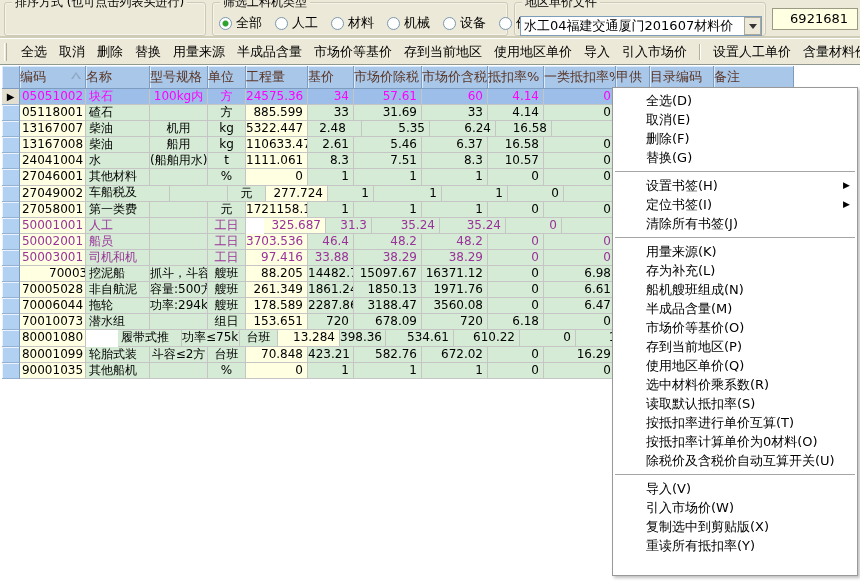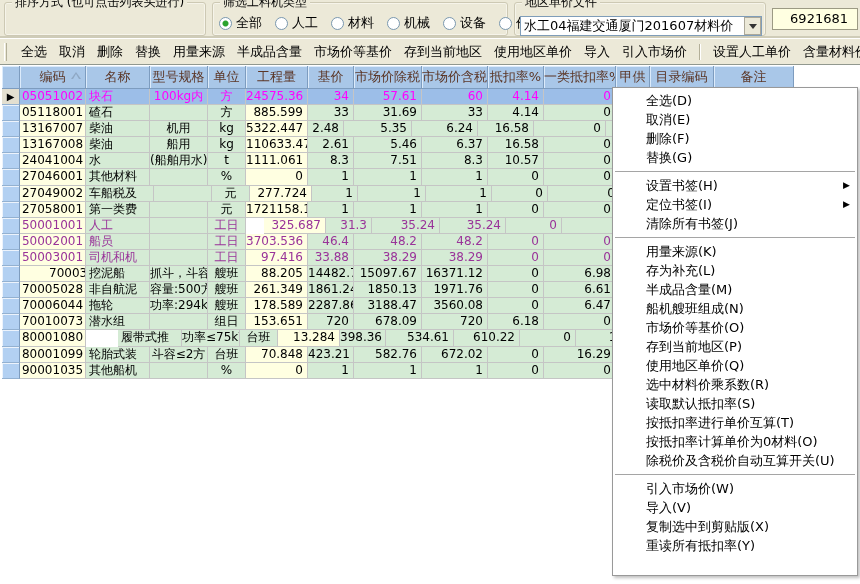--- a/index.html
+++ b/index.html
@@ -37,21 +37,21 @@
            display:flex;align-items:center;gap:12px;padding-left:4px;white-space:nowrap;overflow:hidden;}
   .tb-grip{width:3px;height:18px;border-left:1px solid #fff;border-right:1px solid #b3af98;margin-right:2px;flex:none;}
   .tbtn{font-size:13px;cursor:default;flex:none;}
   .tb-div{width:2px;height:16px;border-left:1px solid #b3af98;border-right:1px solid #fff;flex:none;}
 
   
   #grid{position:absolute;left:0;top:64px;width:860px;height:520px;background:#fff;
         border-top:1px solid #91988f;}
   #grid-header{position:absolute;left:2px;top:1px;display:flex;height:23px;}
   .hcell{flex:none;height:23px;background:#a9c7e8;color:#5b3626;font-size:13px;line-height:22px;
-         text-align:center;border-right:1px solid #7d9cbf;border-bottom:1px solid #7d9cbf;
+         border-right:1px solid #7d9cbf;border-bottom:1px solid #7d9cbf;
          box-shadow:inset 1px 1px 0 #dcebfb;overflow:hidden;white-space:nowrap;position:relative;}
   .sort-icon{position:absolute;right:4px;top:6px;width:0;height:0;
          border-left:5px solid transparent;border-right:5px solid transparent;
          border-bottom:7px solid #8fa8c4;}
   .sort-icon:after{content:"";position:absolute;left:-3px;top:2px;width:0;height:0;
          border-left:3px solid transparent;border-right:3px solid transparent;border-bottom:5px solid #a9c7e8;}
   #grid-body{position:absolute;left:2px;top:24px;}
   .trow{display:flex;height:16.1px;}
   .cell{flex:none;height:16.1px;font-size:12px;line-height:15px;white-space:nowrap;overflow:hidden;
         border-right:1px solid #c5c5c5;border-bottom:1px solid #c5c5c5;}
@@ -193,21 +193,21 @@
           <div class="cell ac c-green" style="width: 64px;"></div>
           <div class="cell ac c-green" style="width: 80px;"></div>
         </div>
         <div class="trow normal">
           <div class="ind"></div>
           <div class="cell ac c-cream" style="width: 66px;">13167007</div>
           <div class="cell al c-green" style="width: 64px;">柴油</div>
           <div class="cell ac c-green" style="width: 58px;">机用</div>
           <div class="cell ac c-green" style="width: 38px;">kg</div>
           <div class="cell ar c-cream" style="width: 62px;">5322.447</div>
-          <div class="cell ar c-green" style="width: 36px;">2.48</div>
+          <div class="cell ar c-green" style="width: 54px; text-align: center;">2.48</div>
           <div class="cell ar c-green" style="width: 68px;">5.35</div>
           <div class="cell ar c-green" style="width: 66px;">6.24</div>
           <div class="cell ar c-green" style="width: 56px;">16.58</div>
           <div class="cell ar c-green" style="width: 72px;">0</div>
           <div class="cell ac c-green" style="width: 34px;"></div>
           <div class="cell ac c-green" style="width: 64px;"></div>
           <div class="cell ac c-green" style="width: 80px;"></div>
         </div>
         <div class="trow normal">
           <div class="ind"></div>
@@ -253,21 +253,21 @@
           <div class="cell ar c-green" style="width: 66px;">1</div>
           <div class="cell ar c-green" style="width: 56px;">0</div>
           <div class="cell ar c-green" style="width: 72px;">0</div>
           <div class="cell ac c-green" style="width: 34px;"></div>
           <div class="cell ac c-green" style="width: 64px;"></div>
           <div class="cell ac c-green" style="width: 80px;"></div>
         </div>
         <div class="trow normal">
           <div class="ind"></div>
           <div class="cell ac c-cream" style="width: 66px;">27049002</div>
-          <div class="cell al c-green" style="width: 68px;">车船税及</div>
+          <div class="cell al c-green" style="width: 84px; font-family: Liberation Mono, monospace;">车船税及</div>
           <div class="cell ac c-green" style="width: 58px;"></div>
           <div class="cell ac c-green" style="width: 38px;">元</div>
           <div class="cell ar c-cream" style="width: 62px;">277.724</div>
           <div class="cell ar c-green" style="width: 46px;">1</div>
           <div class="cell ar c-green" style="width: 68px;">1</div>
           <div class="cell ar c-green" style="width: 66px;">1</div>
           <div class="cell ar c-green" style="width: 56px;">0</div>
           <div class="cell ar c-green" style="width: 72px;">0</div>
           <div class="cell ac c-green" style="width: 34px;"></div>
           <div class="cell ac c-green" style="width: 64px;"></div>
@@ -485,28 +485,28 @@
       <div class="msep"></div>
       <div class="mitem">
     <span class="mlabel">用量来源(K)</span>
     
   </div>
       <div class="mitem">
     <span class="mlabel">存为补充(L)</span>
     
   </div>
       <div class="mitem">
+    <span class="mlabel">船机艘班组成(N)</span>
+    
+  </div>
+      <div class="mitem">
     <span class="mlabel">半成品含量(M)</span>
     
   </div>
       <div class="mitem">
-    <span class="mlabel">船机艘班组成(N)</span>
-    
-  </div>
-      <div class="mitem">
     <span class="mlabel">市场价等基价(O)</span>
     
   </div>
       <div class="mitem">
     <span class="mlabel">存到当前地区(P)</span>
     
   </div>
       <div class="mitem">
     <span class="mlabel">使用地区单价(Q)</span>
     
@@ -526,25 +526,25 @@
       <div class="mitem">
     <span class="mlabel">按抵扣率计算单价为0材料(O)</span>
     
   </div>
       <div class="mitem">
     <span class="mlabel">除税价及含税价自动互算开关(U)</span>
     
   </div>
       <div class="msep"></div>
       <div class="mitem">
+    <span class="mlabel">导入(V)</span>
+    
+  </div>
+      <div class="mitem">
     <span class="mlabel">引入市场价(W)</span>
-    
-  </div>
-      <div class="mitem">
-    <span class="mlabel">导入(V)</span>
     
   </div>
       <div class="mitem">
     <span class="mlabel">复制选中到剪贴版(X)</span>
     
   </div>
       <div class="mitem">
     <span class="mlabel">重读所有抵扣率(Y)</span>
     
   </div>

